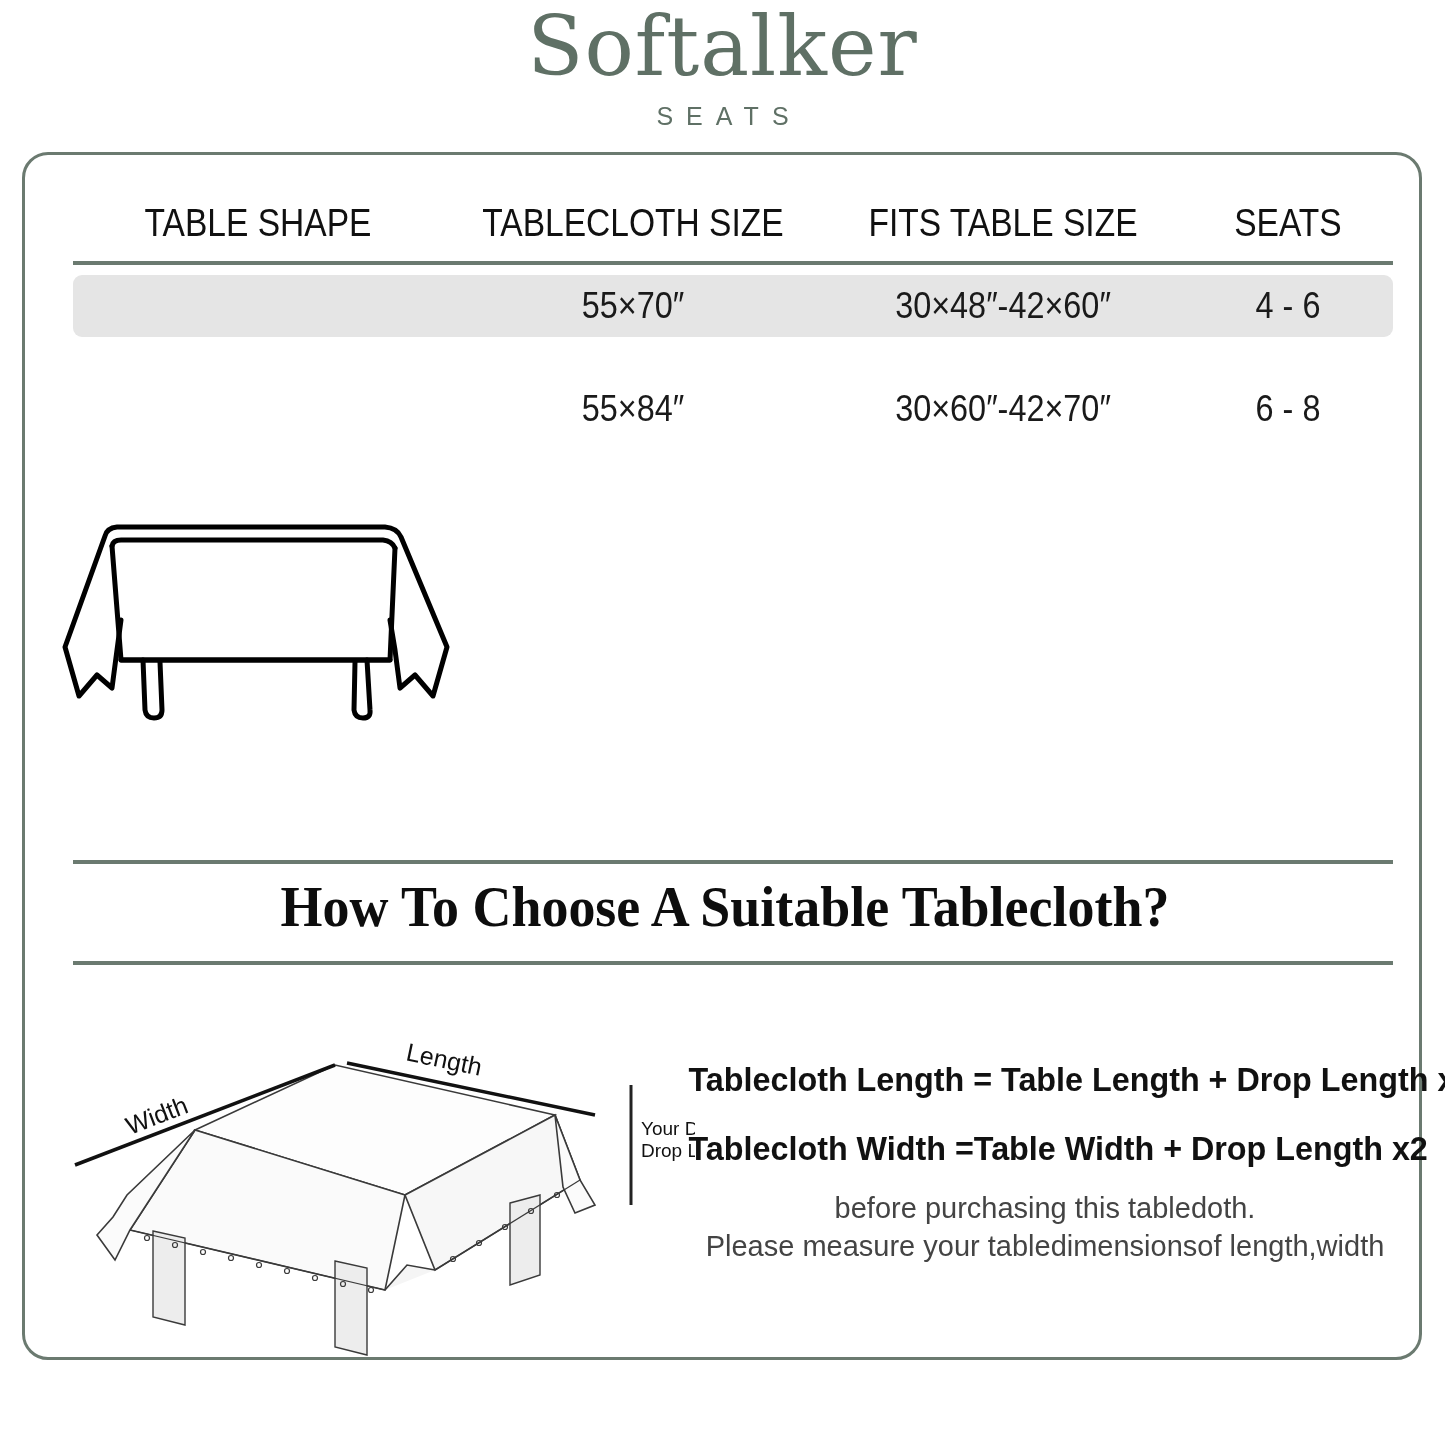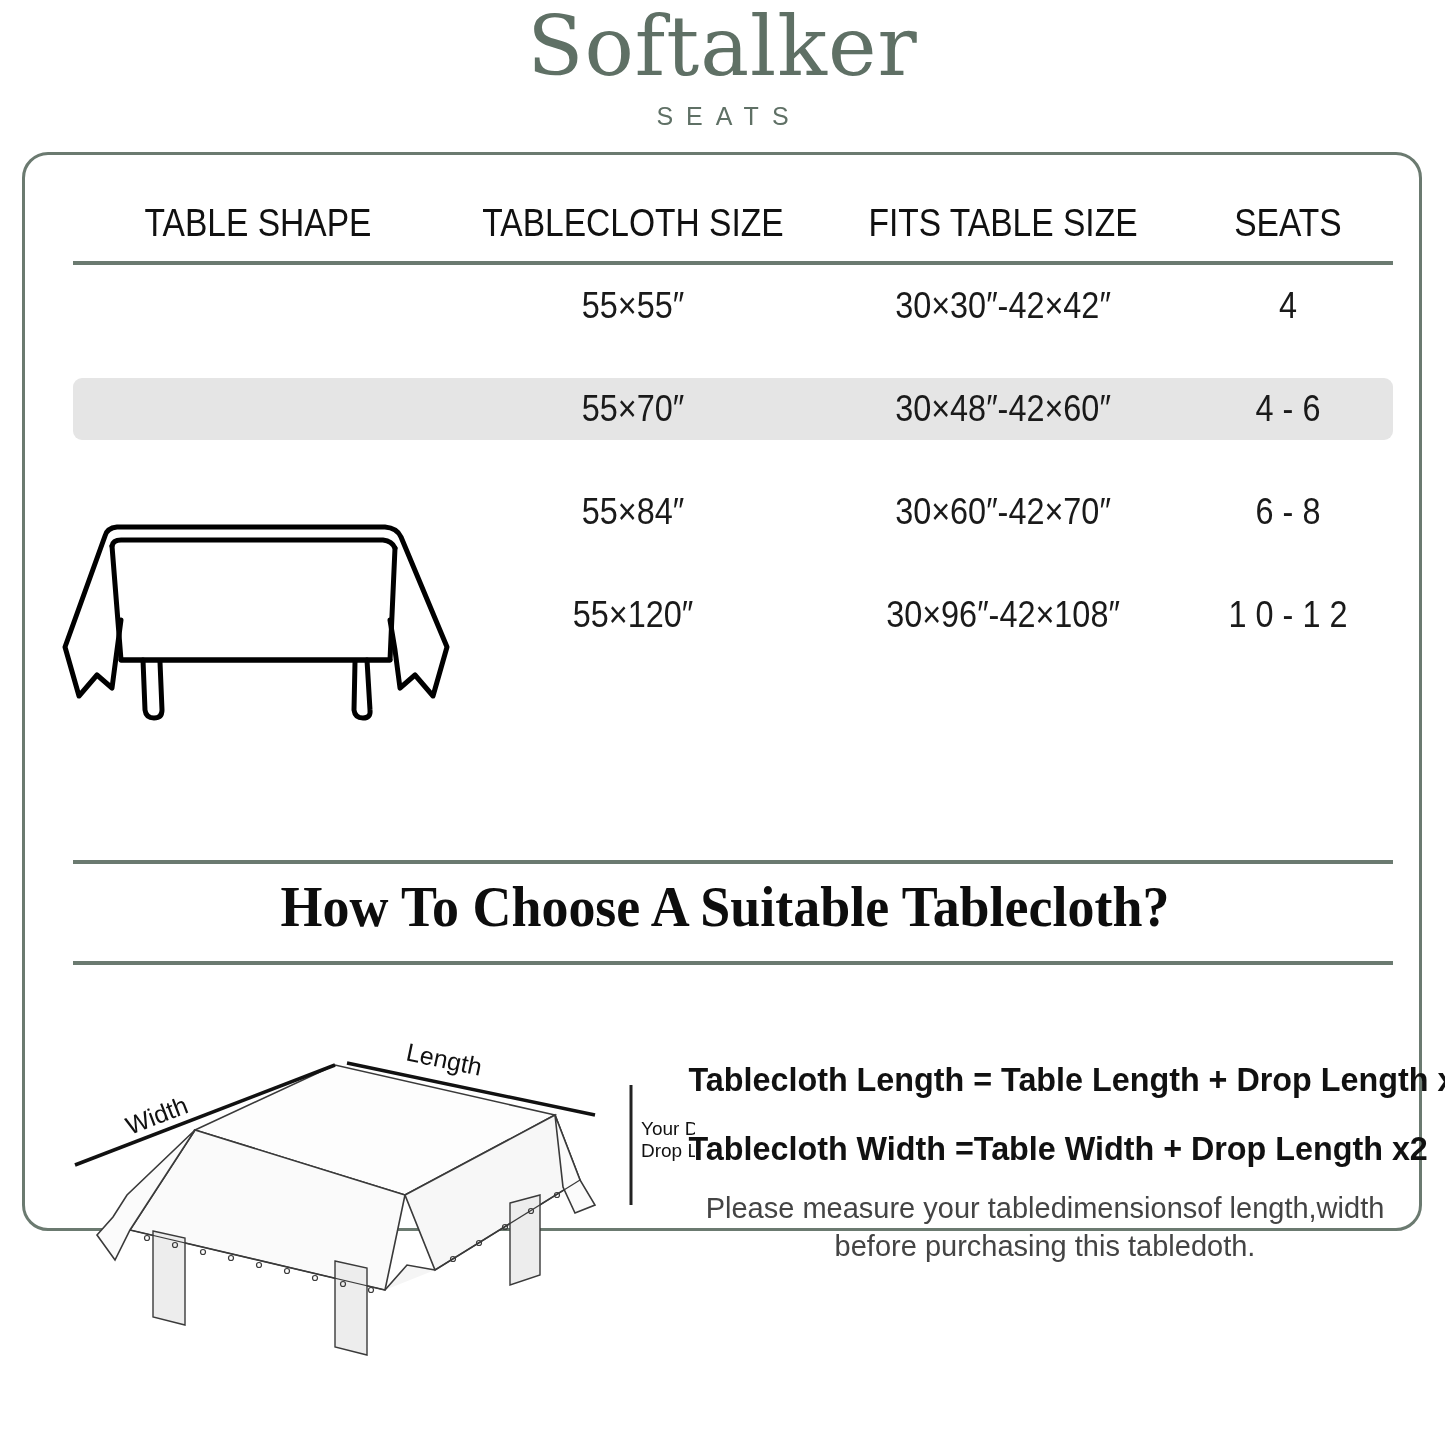--- a/index.html
+++ b/index.html
@@ -44,21 +44,21 @@
     margin-top: 14px;
     padding-left: 13px;
   }
 
   
   #card {
     position: absolute;
     left: 22px;
     top: 152px;
     width: 1400px;
-    height: 1079px;
+    height: 1208px;
     border: 3px solid #6b7a70;
     border-radius: 26px;
     box-sizing: border-box;
   }
 
   
   #spec-table {
     position: absolute;
     left: 48px;
     top: 20px;
@@ -200,43 +200,31 @@
   <div id="spec-table">
     <div class="thead">
       <div class="th col-shape">TABLE  SHAPE</div>
       <div class="th col-cloth">TABLECLOTH SIZE</div>
       <div class="th col-fits">FITS TABLE SIZE</div>
       <div class="th col-seats">SEATS</div>
     </div>
     <div class="hrule"></div>
 
     <div id="rows">
-      <div class="row">
-        <div class="cell col-shape"></div>
-        <div class="cell col-cloth">55×55″</div>
-        <div class="cell col-fits">30×30″-42×42″</div>
-        <div class="cell col-seats">4</div>
-      </div>
       <div class="row shaded">
         <div class="cell col-shape"></div>
         <div class="cell col-cloth">55×70″</div>
         <div class="cell col-fits">30×48″-42×60″</div>
         <div class="cell col-seats">4 - 6</div>
       </div>
       <div class="row">
         <div class="cell col-shape"></div>
         <div class="cell col-cloth">55×84″</div>
         <div class="cell col-fits">30×60″-42×70″</div>
         <div class="cell col-seats">6 - 8</div>
-      </div>
-      <div class="row">
-        <div class="cell col-shape"></div>
-        <div class="cell col-cloth">55×120″</div>
-        <div class="cell col-fits">30×96″-42×108″</div>
-        <div class="cell col-seats">1 0 - 1 2</div>
       </div>
     </div>
   </div>
 
   <svg id="table-art" viewBox="0 0 400 230">
     <g fill="none" stroke="#000000" stroke-width="5" stroke-linejoin="round" stroke-linecap="round">
 
       <path d="M50 36 Q52 28 62 27 L330 27 Q342 28 346 37
                L392 147 L378 196 L360 175 L345 188
                L340 150 L335 120
@@ -307,17 +295,17 @@
     <text x="606" y="100" font-family="Liberation Sans, sans-serif" font-size="19" fill="#111111">Your Desired</text>
     <text x="606" y="122" font-family="Liberation Sans, sans-serif" font-size="19" fill="#111111">Drop Length</text>
   </svg>
 
   <div id="formula-block">
     <div class="formula">Tablecloth Length = Table Length + Drop Length x 2</div>
     <div class="formula">Tablecloth Width =Table Width + Drop Length x2</div>
   </div>
 
   <div id="note">
+    <span class="note-line">before purchasing this tabledoth.</span>
     <span class="note-line">Please measure your tabledimensionsof length,width</span>
-    <span class="note-line">before purchasing this tabledoth.</span>
   </div>
 
 </div>
 
 </body></html>

